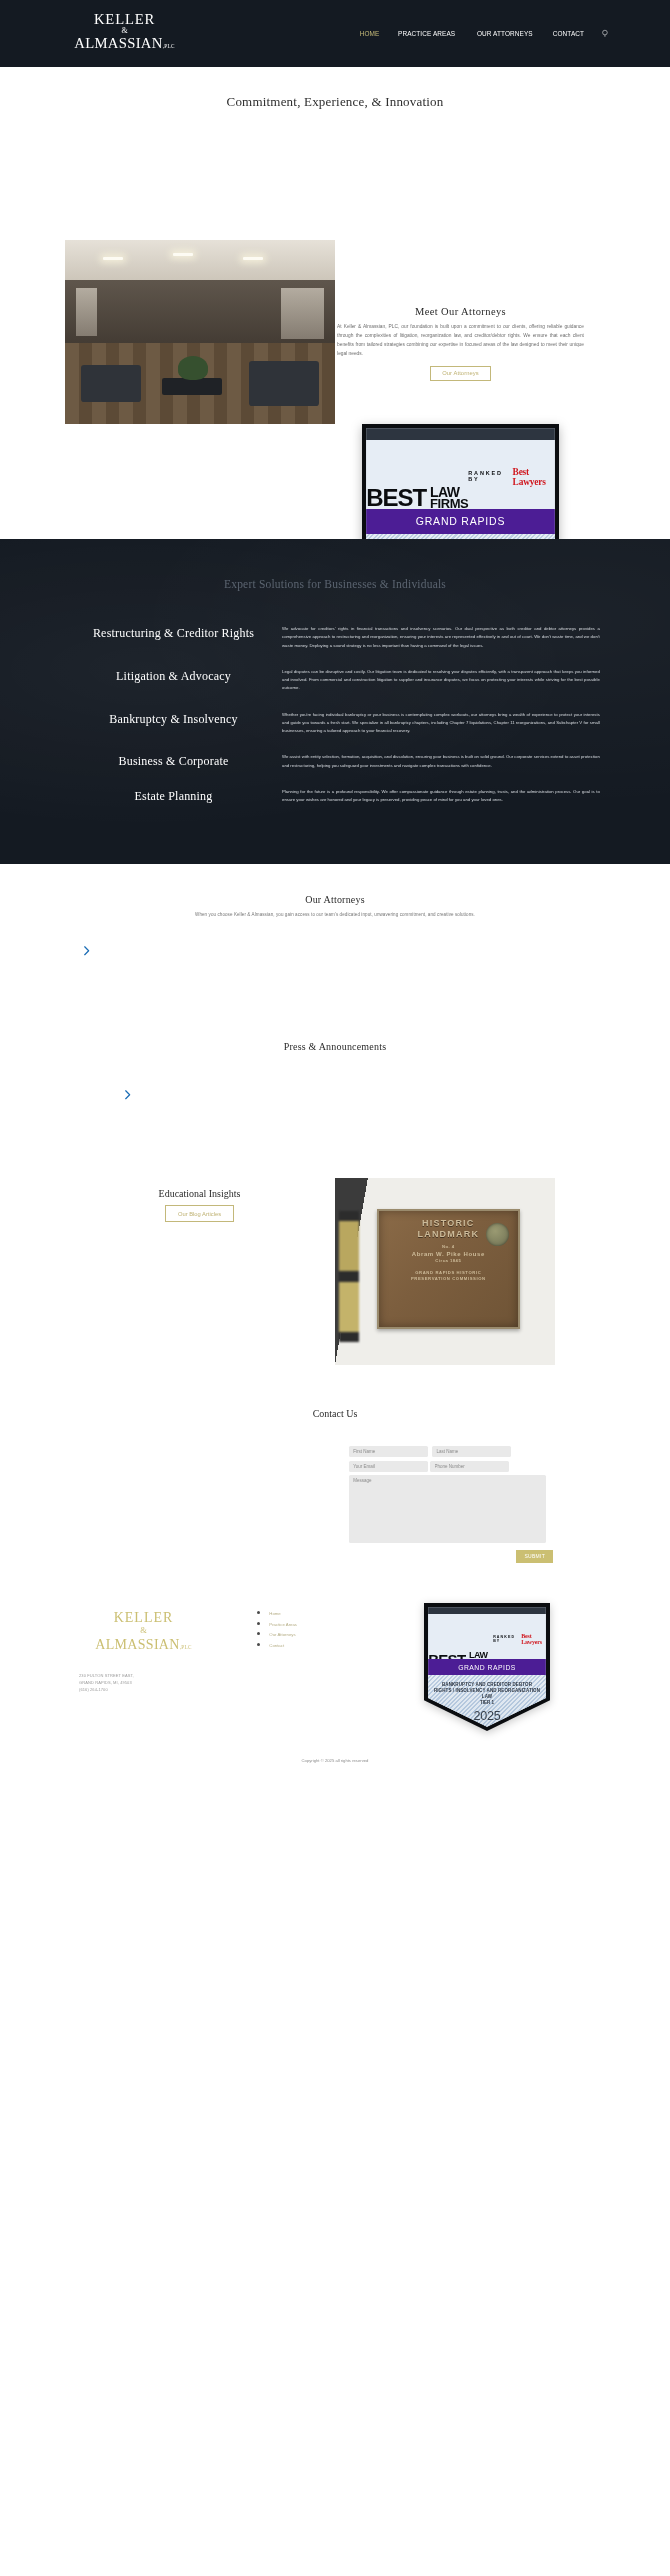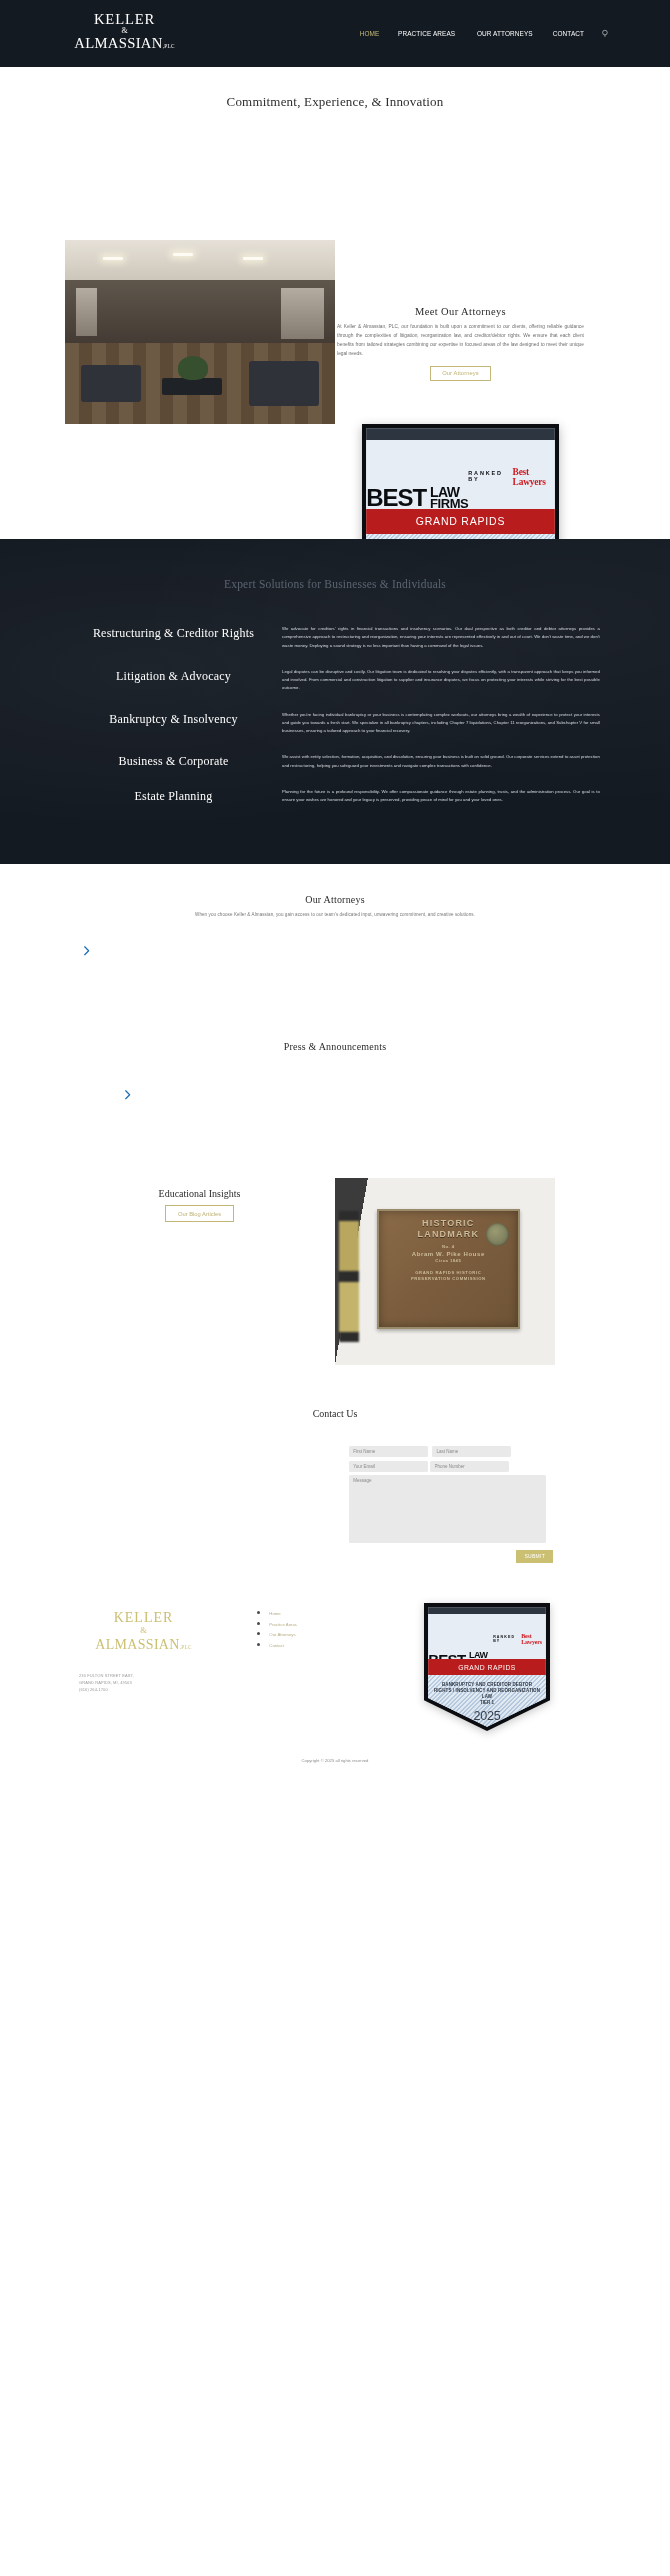--- a/index.html
+++ b/index.html
@@ -191,21 +191,21 @@
   .bl-line1 { display:flex; align-items:flex-end; gap:3.7px; }
   .bl-best { font-family:"Liberation Sans",sans-serif; font-weight:700; font-size:24px; color:#0b0d10; letter-spacing:-1px; line-height:.95; }
   .bl-lawfirms { display:flex; flex-direction:column; line-height:.88;margin-top:46px; }
   .bl-law { font-family:"Liberation Sans",sans-serif; font-weight:700; font-size:14px; color:#0b0d10; letter-spacing:-0.5px; }
   .bl-firms { font-family:"Liberation Sans",sans-serif; font-weight:700; font-size:13px; color:#0b0d10; letter-spacing:-0.4px; }
   .bl-line2 { display:flex; align-items:baseline; gap:4.2px; margin-top:4.7px; }
   .bl-ranked { font-family:"Liberation Sans",sans-serif; font-weight:700; font-size:5.5px; letter-spacing:1.8px; color:#0b0d10; }
   .bl-bestlawyers { font-family:"Liberation Serif",serif; font-weight:700; font-size:9.4px; color:#d0181f; letter-spacing:-0.2px; }
   .badge-ribbon {
     position:absolute; left:-7.3px; right:-7.3px; top:81px; height:24.6px;
-    background:#b91c1c;
+    background:#4c1d95;
     display:flex; align-items:center; justify-content:center;
     color:#ffffff;
     font-family:"Liberation Sans",sans-serif;
     font-size:10.5px; letter-spacing:0.8px;
   }
   .badge-lower {
     position:absolute; left:0; top:106px; width:100%; bottom:0;
     background:
       repeating-linear-gradient(135deg, rgba(255,255,255,.55) 0 1.6px, rgba(176,196,220,.55) 1.6px 3.1px),
       linear-gradient(to bottom,#c9d8e8,#aec3d8);

